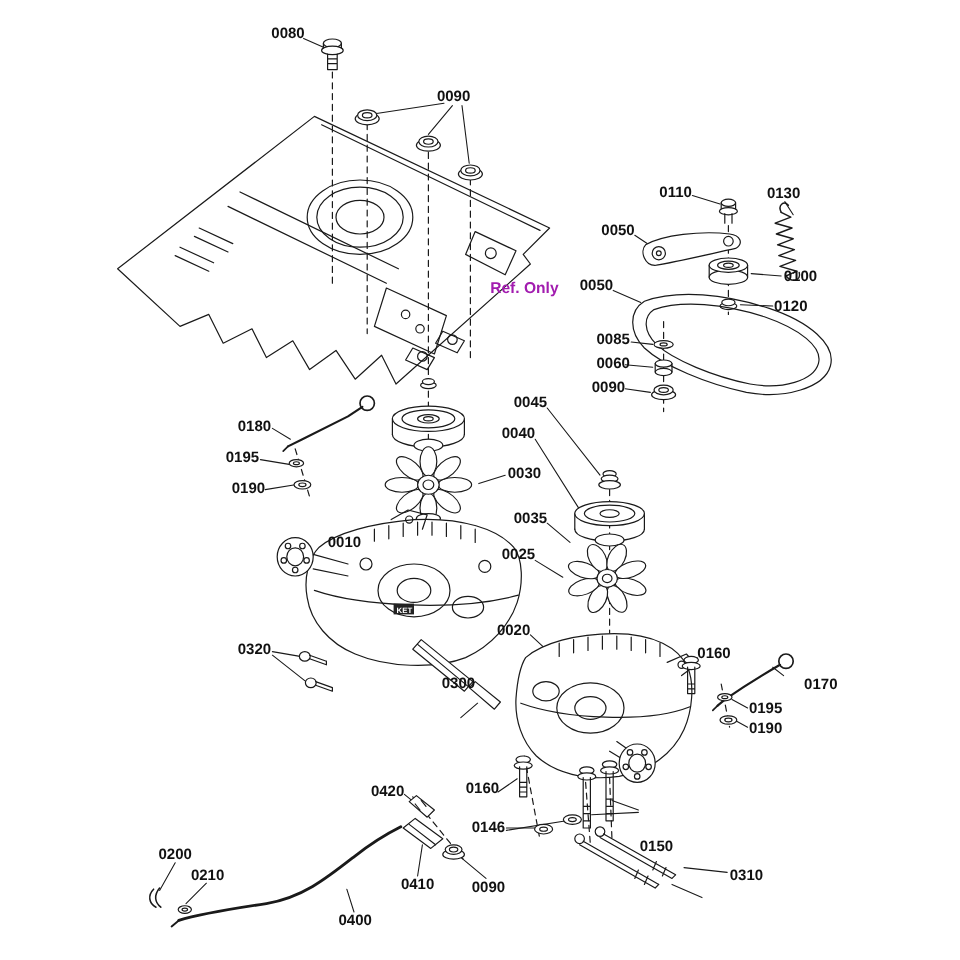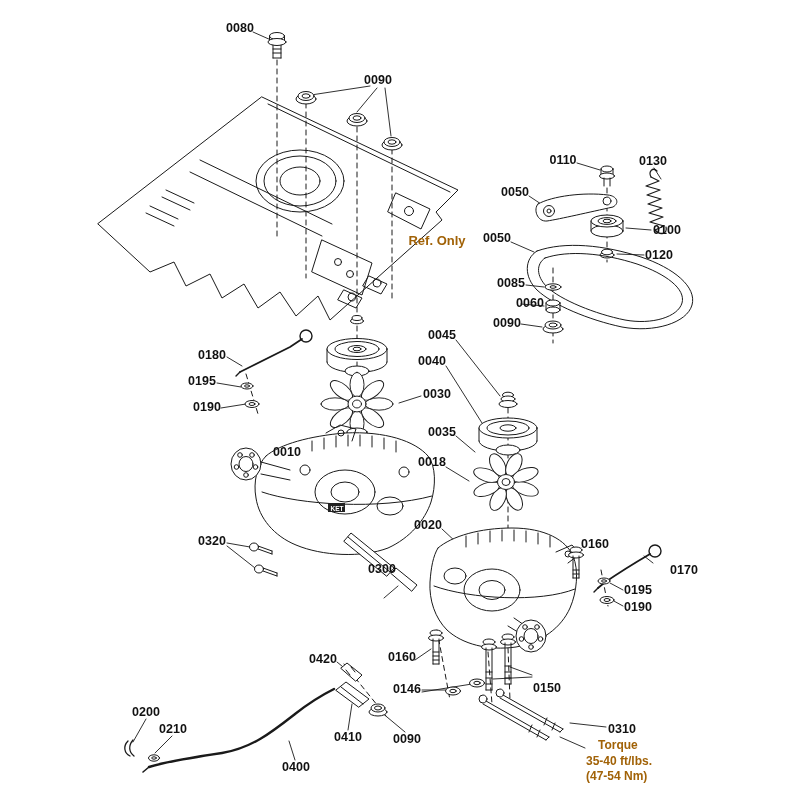--- a/index.html
+++ b/index.html
@@ -1,21 +1,21 @@
 <!DOCTYPE html>
 <html><head>
 <meta charset="utf-8">
 <style>
   html,body{margin:0;padding:0;background:#fff;}
   .stage{position:relative;width:800px;height:796px;background:#fff;
          font-family:"Liberation Sans",sans-serif;overflow:hidden;}
   .stage svg{position:absolute;left:0;top:0;}
   .callout{position:absolute;transform:translate(-50%,-50%);
            font-size:12.5px;font-weight:700;color:#111;white-space:nowrap;}
-  .note{position:absolute;font-weight:700;color:#a16207;}
+  .note{position:absolute;font-weight:700;color:#a21caf;}
   #ref-note{left:437px;top:240px;transform:translate(-50%,-50%);font-size:13px;}
   #torque-note{left:586px;top:738px;font-size:12px;line-height:15.5px;}
   #torque-note .l1{padding-left:12px;}
 </style>
 </head>
 <body>
 
 <div class="stage">
 
 <svg width="800" height="800" viewBox="0 0 800 800">
@@ -400,51 +400,46 @@
   <div id="callouts">
       <span class="callout" style="left: 240px; top: 28px;">0080</span>
       <span class="callout" style="left: 378px; top: 80px;">0090</span>
       <span class="callout" style="left: 563px; top: 160px;">0110</span>
       <span class="callout" style="left: 653px; top: 161px;">0130</span>
       <span class="callout" style="left: 515px; top: 192px;">0050</span>
       <span class="callout" style="left: 667px; top: 230px;">0100</span>
       <span class="callout" style="left: 497px; top: 238px;">0050</span>
       <span class="callout" style="left: 659px; top: 255px;">0120</span>
       <span class="callout" style="left: 511px; top: 283px;">0085</span>
-      <span class="callout" style="left: 530px; top: 303px; text-align: right;">0060</span>
+      <span class="callout" style="left: 511px; top: 303px; text-align: right;">0060</span>
       <span class="callout" style="left: 507px; top: 323px;">0090</span>
       <span class="callout" style="left: 212px; top: 355px;">0180</span>
       <span class="callout" style="left: 442px; top: 335px;">0045</span>
       <span class="callout" style="left: 432px; top: 361px;">0040</span>
       <span class="callout" style="left: 202px; top: 381px;">0195</span>
       <span class="callout" style="left: 437px; top: 394px;">0030</span>
       <span class="callout" style="left: 207px; top: 407px;">0190</span>
       <span class="callout" style="left: 442px; top: 432px;">0035</span>
       <span class="callout" style="left: 287px; top: 452px;">0010</span>
-      <span class="callout" style="left: 432px; top: 462px;">0018</span>
+      <span class="callout" style="left: 432px; top: 462px;">0025</span>
       <span class="callout" style="left: 428px; top: 525px;">0020</span>
       <span class="callout" style="left: 212px; top: 541px;">0320</span>
       <span class="callout" style="left: 595px; top: 544px;">0160</span>
       <span class="callout" style="left: 684px; top: 570px;">0170</span>
       <span class="callout" style="left: 638px; top: 590px;">0195</span>
       <span class="callout" style="left: 638px; top: 607px;">0190</span>
       <span class="callout" style="left: 382px; top: 569px;">0300</span>
       <span class="callout" style="left: 323px; top: 659px;">0420</span>
       <span class="callout" style="left: 402px; top: 657px;">0160</span>
-      <span class="callout" style="left: 547px; top: 688px;">0150</span>
+      <span class="callout" style="left: 547px; top: 705px;">0150</span>
       <span class="callout" style="left: 407px; top: 689px;">0146</span>
       <span class="callout" style="left: 146px; top: 712px;">0200</span>
       <span class="callout" style="left: 173px; top: 729px;">0210</span>
       <span class="callout" style="left: 348px; top: 737px;">0410</span>
       <span class="callout" style="left: 407px; top: 739px;">0090</span>
       <span class="callout" style="left: 622px; top: 729px;">0310</span>
       <span class="callout" style="left: 296px; top: 767px;">0400</span>
     </div>
 
   <div class="note" id="ref-note">Ref. Only</div>
 
-  <div class="note" id="torque-note">
-    <div class="l1">Torque</div>
-    <div>35-40 ft/lbs.</div>
-    <div>(47-54 Nm)</div>
-  </div>
 
 </div>
 
 </body></html>

